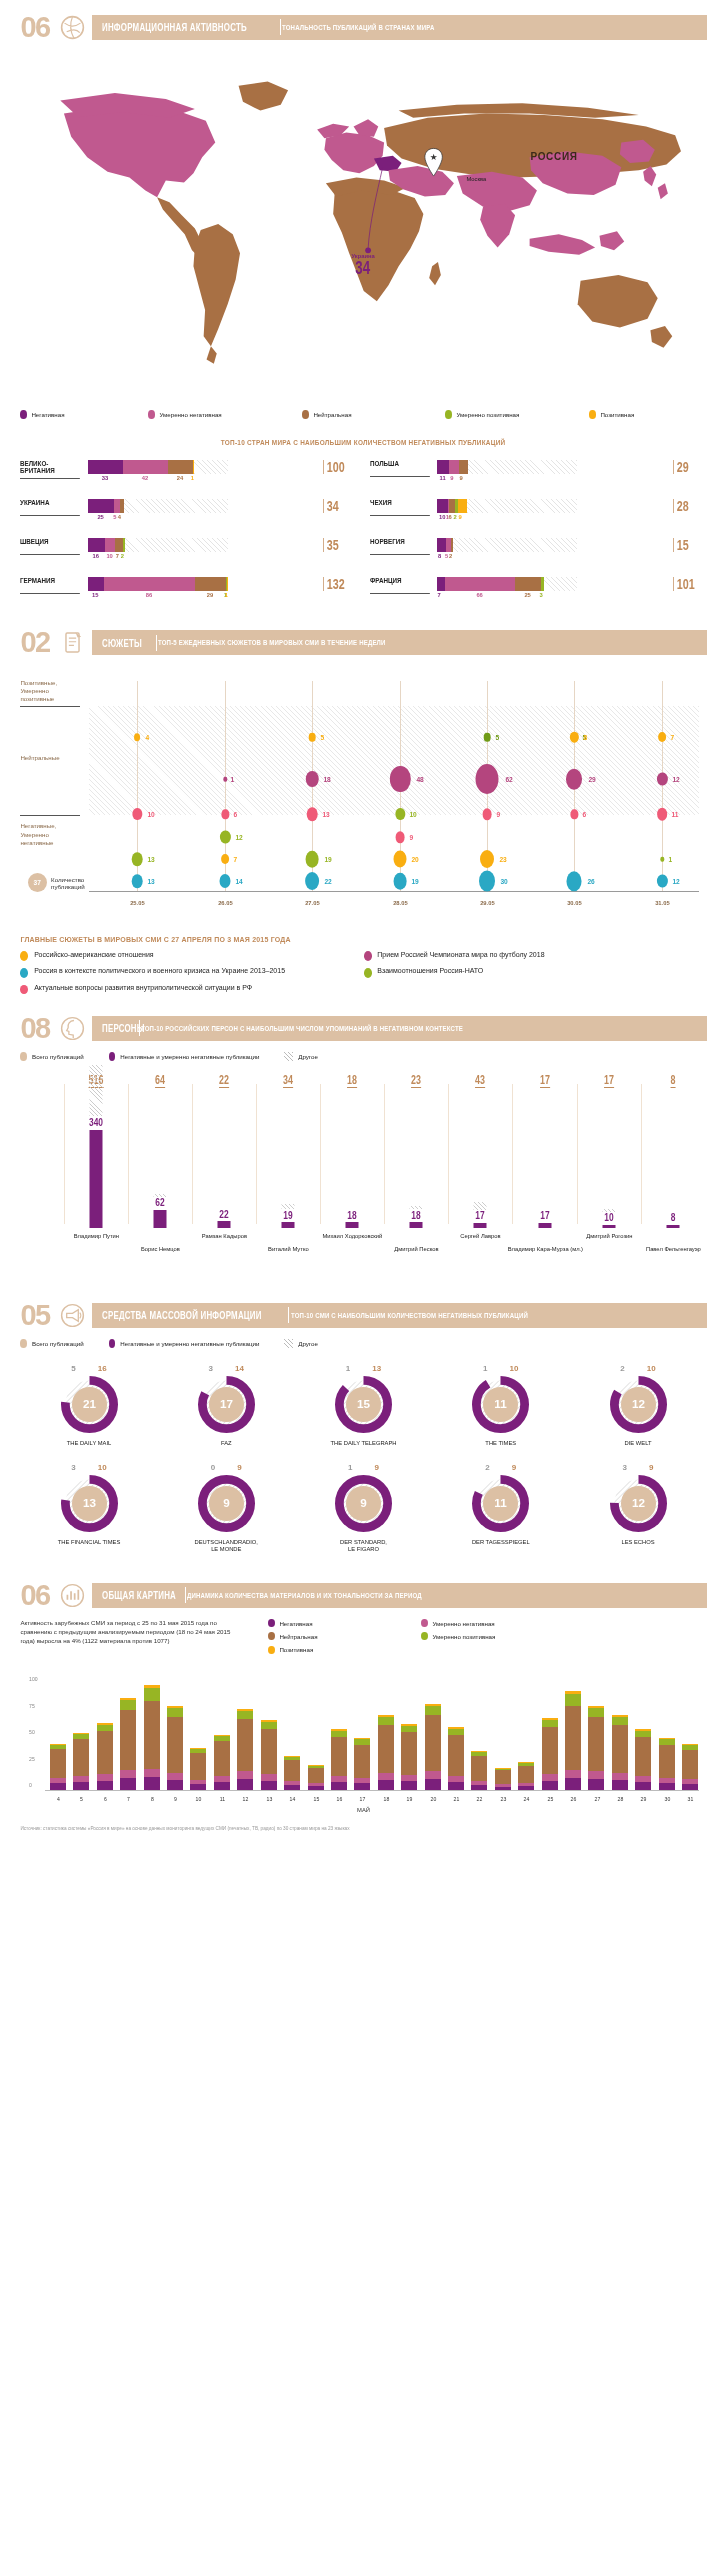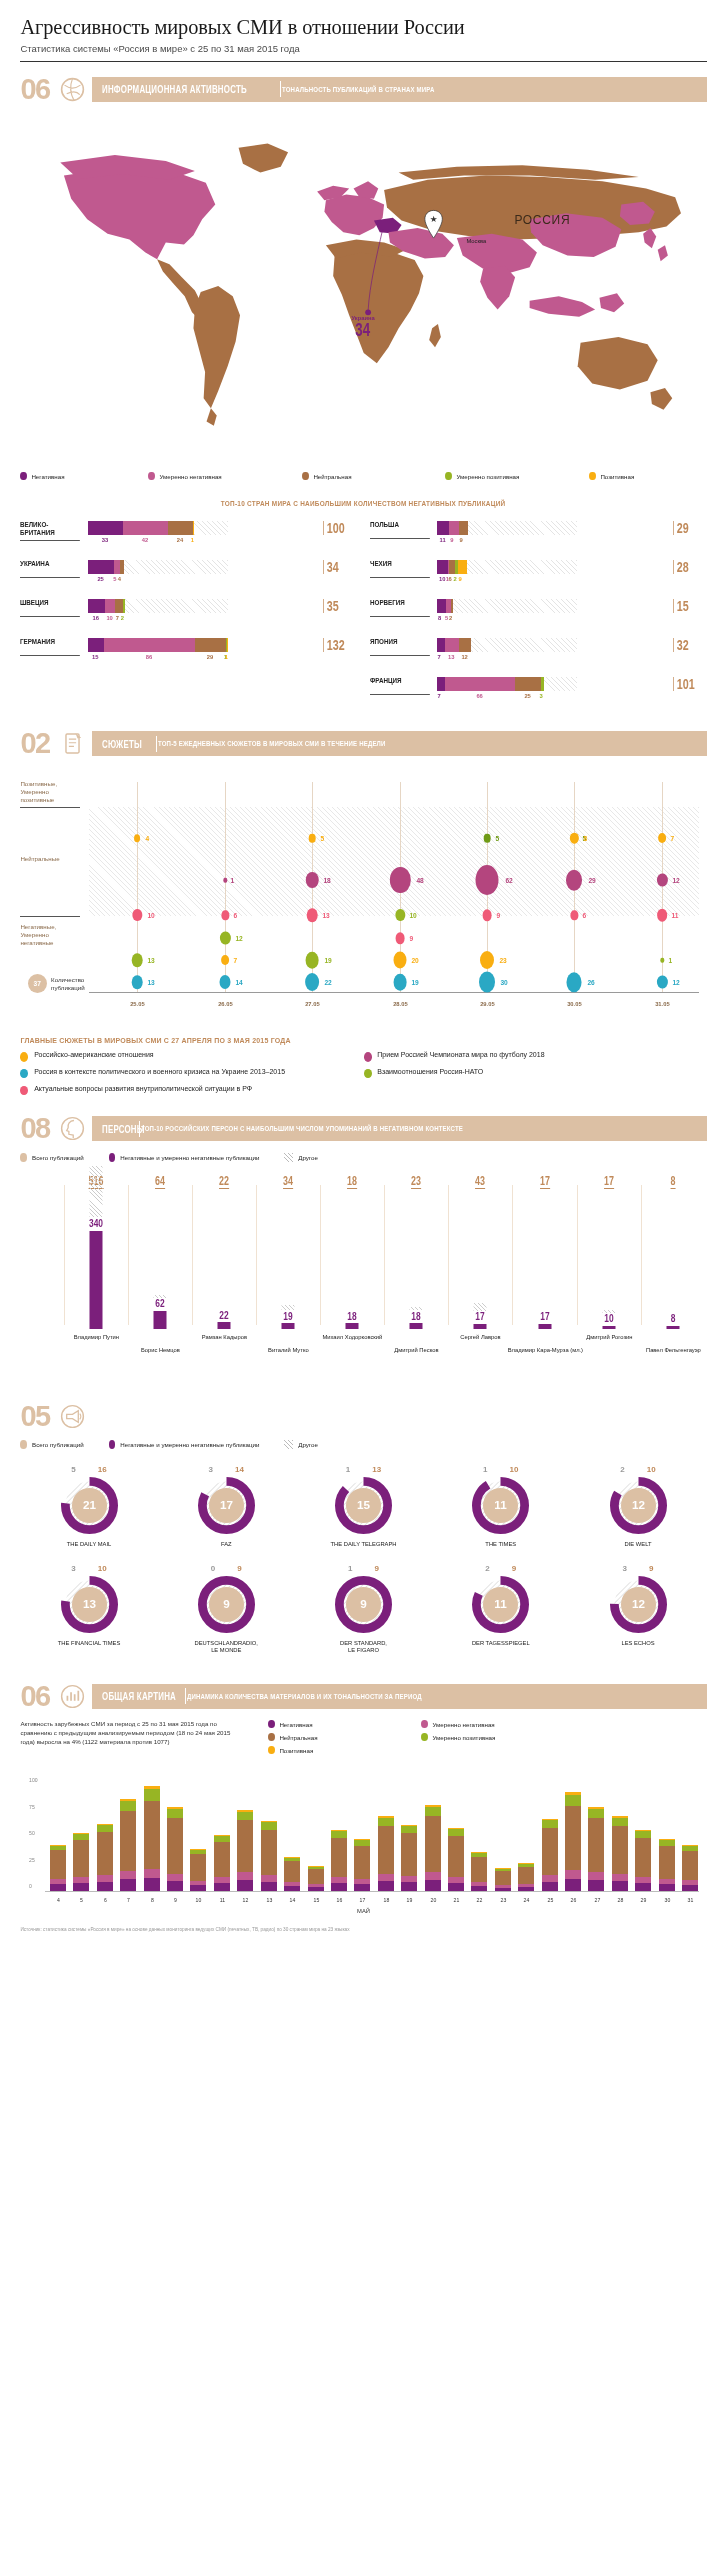--- a/index.html
+++ b/index.html
@@ -45,21 +45,21 @@
   .secband .t2 {
     color:#fff; font-size:7.6px; font-weight:700; letter-spacing:0.2px;
     transform:scaleX(.8); transform-origin:left center; white-space:nowrap;
     margin-left:-7.3px;
   }
 
   
   .mapwrap { position:relative; height:357px; margin-top:5.8px; }
   .mapwrap svg { display:block; }
   .moscow-lbl { position:absolute; left:446px; top:128px; font-size:5.8px; color:#222; }
-  .russia-lbl { position:absolute; left:494px; top:103px; font-size:12px; font-weight:400;
+  .russia-lbl { position:absolute; left:510px; top:103px; font-size:10px; font-weight:700;
                 color:#3b2a1a; letter-spacing:0.7px; }
   .ua-box { position:absolute; left:331px; top:205px; text-align:center; }
   .ua-box .n { font-size:5.8px; color:#7b1f7b; font-weight:700; }
   .ua-box .v { font-size:19px; color:#7b1f7b; font-weight:700; line-height:.95;
                transform:scaleX(.7); }
 
   
   .legrow { display:flex; align-items:center; gap:0; margin-top:4.4px; }
   .legitem { display:flex; align-items:center; gap:4.4px; font-size:6.2px; color:#222; }
   .dot { width:6.6px; height:8.7px; border-radius:50%; flex:0 0 6.6px; }
@@ -149,25 +149,20 @@
   .caxis { position:absolute; left:25px; right:7.3px; bottom:16px; border-top:0.7px solid #bbb; }
   .cmonth { position:absolute; bottom:-5.8px; left:50%; font-size:5.8px; color:#333; transform:translateX(-50%); }
   .yaxis { position:absolute; left:8.7px; font-size:5.1px; color:#888; transform:translateY(-50%); }
   .footer { font-size:4.7px; color:#999; margin-top:19px; line-height:1.4; }
 </style>
 </head>
 <body>
 
 <div class="page">
 
-  <div class="hdr">
-    <h1>Агрессивность мировых СМИ в отношении России</h1>
-    <h2>Статистика системы «Россия в мире» с 25 по 31 мая 2015 года</h2>
-    <div class="rule"></div>
-  </div>
 
   <div class="secbar">
     <div class="secnum">06</div>
     <div class="secicon">
       <svg width="29" height="29" viewBox="0 0 40 40">
           <circle cx="20" cy="20" r="15" fill="none" stroke="#dcc0a4" stroke-width="2.2"></circle>
           <path d="M9 14 Q20 22 31 14 M20 5 Q14 20 22 35 M12 26 Q24 20 30 27" fill="none" stroke="#dcc0a4" stroke-width="1.6"></path>
         </svg>
     </div>
     <div class="secband">
@@ -377,36 +372,20 @@
               <div class="seg" style="width: 5.3px; background: rgb(192, 89, 143);"></div>
               <div class="seg" style="width: 2.1px; background: rgb(168, 112, 68);"></div>
             </div>
             <div class="tnums">
               <span style="color: rgb(123, 31, 123); left: 0.6px;">8</span>
               <span style="color: rgb(192, 89, 143); left: 7.5px;">5</span>
               <span style="color: rgb(168, 112, 68); left: 11.6px;">2</span>
             </div>
           </div>
           <div class="ttotal">15</div>
-        </div>
-        <div class="trow">
-          <div class="tname">ЯПОНИЯ</div>
-          <div class="tbarwrap">
-            <div class="tbar" style="width: 140px;">
-              <div class="seg" style="width: 7.4px; background: rgb(123, 31, 123);"></div>
-              <div class="seg" style="width: 13.8px; background: rgb(192, 89, 143);"></div>
-              <div class="seg" style="width: 12.7px; background: rgb(168, 112, 68);"></div>
-            </div>
-            <div class="tnums">
-              <span style="color: rgb(123, 31, 123); left: 0.1px;">7</span>
-              <span style="color: rgb(192, 89, 143); left: 10.7px;">13</span>
-              <span style="color: rgb(168, 112, 68); left: 24px;">12</span>
-            </div>
-          </div>
-          <div class="ttotal">32</div>
         </div>
         <div class="trow">
           <div class="tname">ФРАНЦИЯ</div>
           <div class="tbarwrap">
             <div class="tbar" style="width: 140px;">
               <div class="seg" style="width: 7.4px; background: rgb(123, 31, 123);"></div>
               <div class="seg" style="width: 70px; background: rgb(192, 89, 143);"></div>
               <div class="seg" style="width: 26.5px; background: rgb(168, 112, 68);"></div>
               <div class="seg" style="width: 3.2px; background: rgb(151, 181, 36);"></div>
             </div>
@@ -649,20 +628,25 @@
 
   <div class="secbar" style="margin-top:38px">
     <div class="secnum">05</div>
     <div class="secicon">
       <svg width="29" height="29" viewBox="0 0 40 40">
           <circle cx="20" cy="20" r="15" fill="none" stroke="#dcc0a4" stroke-width="2"></circle>
           <path d="M12 17 l8 0 8-5 0 16 -8-5 -8 0z" fill="none" stroke="#dcc0a4" stroke-width="1.8"></path>
           <path d="M30 16 q3 4 0 8" fill="none" stroke="#dcc0a4" stroke-width="1.5"></path>
         </svg>
     </div>
+    <div class="secband">
+      <div class="t1">СРЕДСТВА МАССОВОЙ ИНФОРМАЦИИ</div>
+      <div class="sep" style="margin-left:-44px"></div>
+      <div class="t2">ТОП-10 СМИ С НАИБОЛЬШИМ КОЛИЧЕСТВОМ НЕГАТИВНЫХ ПУБЛИКАЦИЙ</div>
+    </div>
   </div>
 
   <div class="plegend">
     <div class="li">
         <span class="dot" style="background:#dcc0a4"></span>
         <span>Всего публикаций</span>
       </div>
     <div class="li">
         <span class="dot" style="background:#7b1f7b"></span>
         <span>Негативные и умеренно негативные публикации</span>

